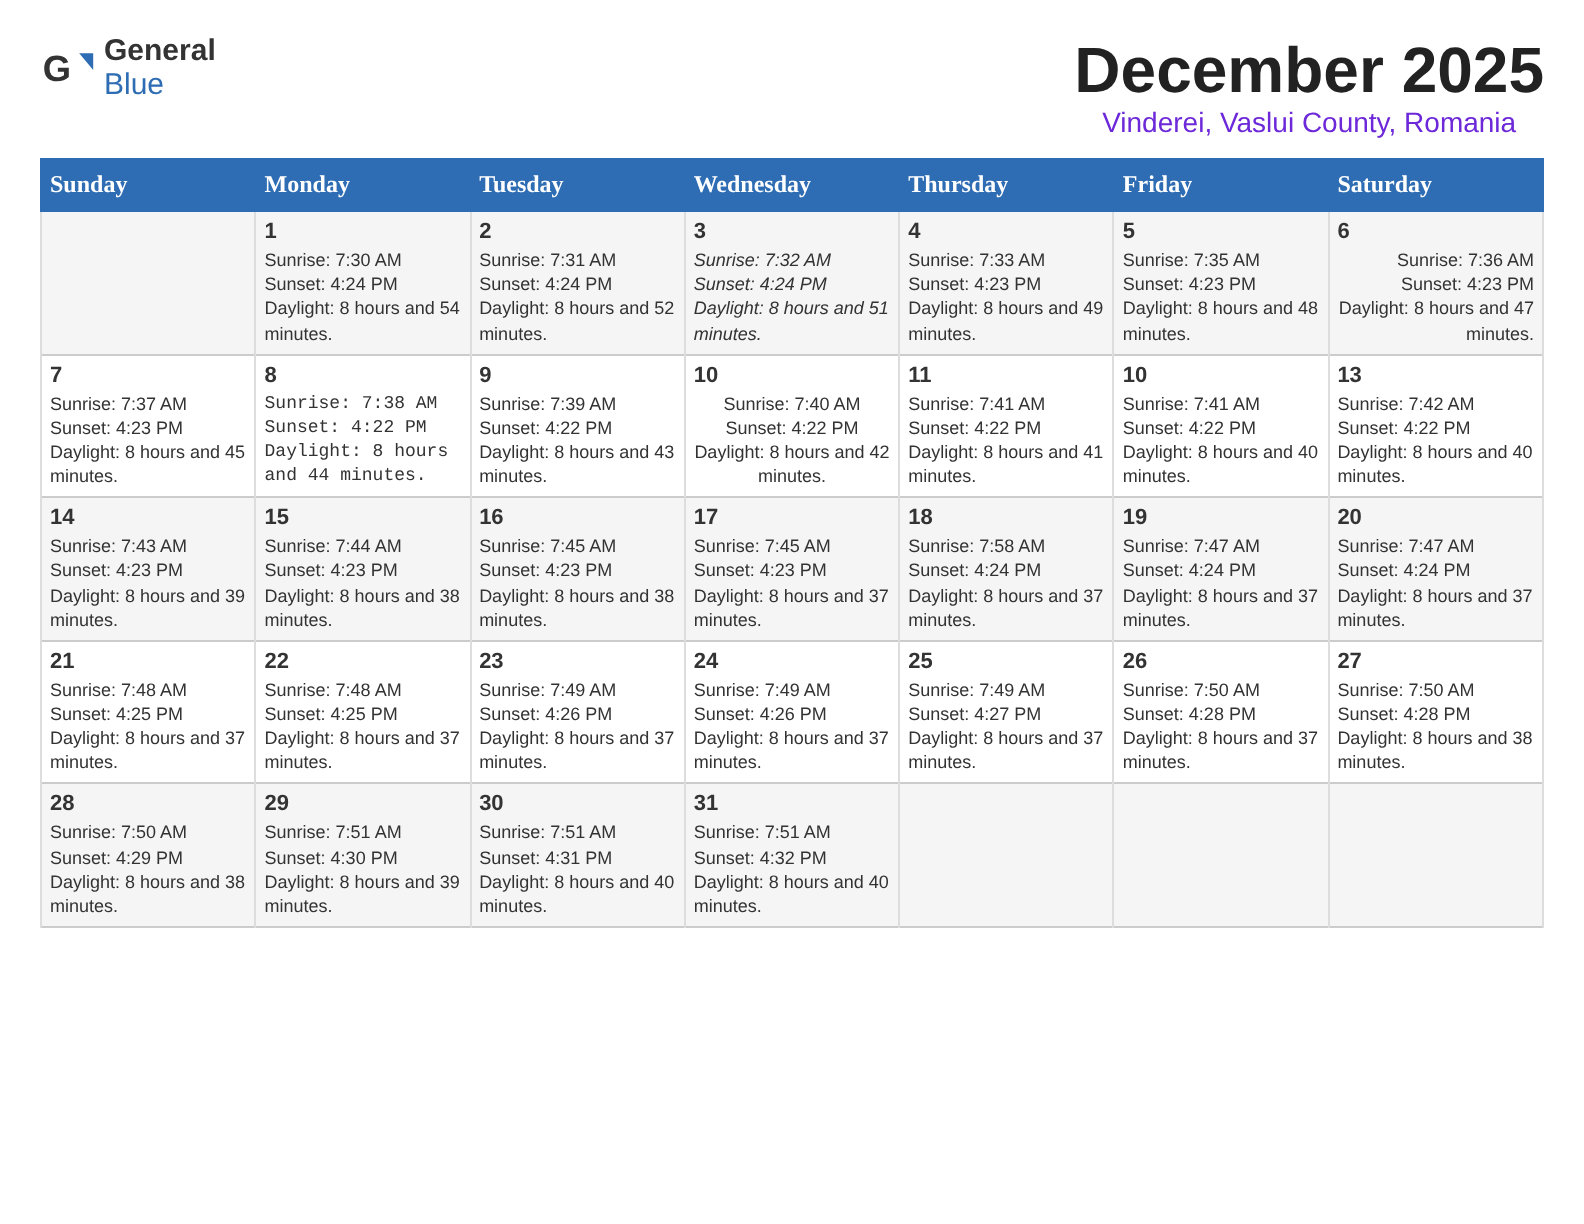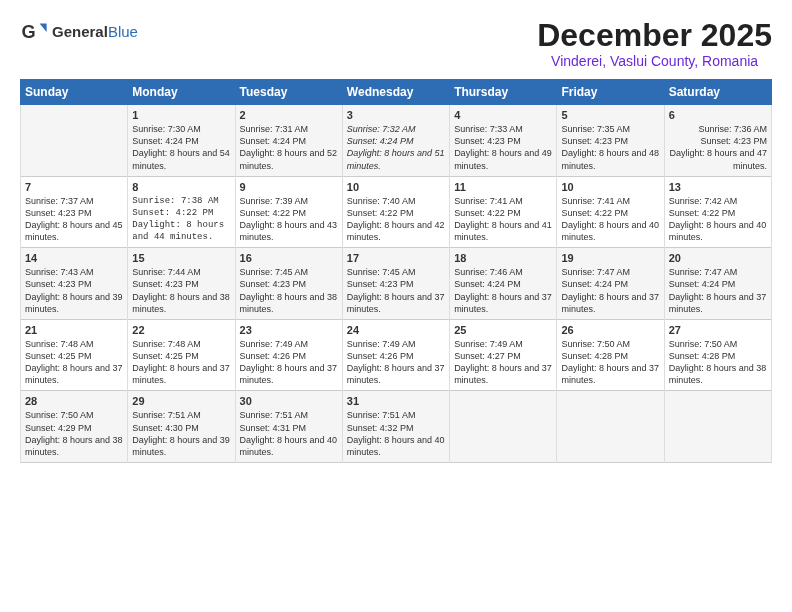--- a/index.html
+++ b/index.html
@@ -21,20 +21,21 @@
       justify-content: space-between;
       align-items: flex-start;
       margin-bottom: 10px;
     }
     .logo {
       display: flex;
       align-items: center;
     }
     .logo-text {
       display: flex;
+      flex-direction: column;
       line-height: 1.1;
     }
     .logo-general {
       font-size: 15px;
       font-weight: bold;
       color: #333;
     }
     .logo-blue {
       font-size: 15px;
       font-weight: normal;
@@ -64,20 +65,21 @@
       table-layout: fixed;
     }
     thead tr th {
       background-color: #2e6db4;
       color: #fff;
       font-size: 12px;
       font-weight: bold;
       padding: 5px 4px;
       text-align: left;
       border: 1px solid #2e6db4;
+      font-family: Liberation Serif, serif;
     }
     tbody tr {
       border-bottom: 1px solid #ccc;
     }
     tbody tr td {
       vertical-align: top;
       padding: 4px 4px 4px 4px;
       font-size: 9.5px;
       color: #333;
       border-right: 1px solid #ddd;
@@ -190,21 +192,21 @@
 Daylight: 8 hours and 44 minutes.</div>
           </td>
           <td>
             <span class="day-num">9</span>
             <div class="cell-content" style="white-space: pre-line;">Sunrise: 7:39 AM
 Sunset: 4:22 PM
 Daylight: 8 hours and 43 minutes.</div>
           </td>
           <td>
             <span class="day-num">10</span>
-            <div class="cell-content" style="white-space: pre-line;">Sunrise: 7:40 AM
+            <div class="cell-content" style="white-space: pre-line; text-align: center;">Sunrise: 7:40 AM
 Sunset: 4:22 PM
 Daylight: 8 hours and 42 minutes.</div>
           </td>
           <td>
             <span class="day-num">11</span>
             <div class="cell-content" style="white-space: pre-line;">Sunrise: 7:41 AM
 Sunset: 4:22 PM
 Daylight: 8 hours and 41 minutes.</div>
           </td>
           <td>
@@ -240,21 +242,21 @@
 Daylight: 8 hours and 38 minutes.</div>
           </td>
           <td>
             <span class="day-num">17</span>
             <div class="cell-content" style="white-space: pre-line;">Sunrise: 7:45 AM
 Sunset: 4:23 PM
 Daylight: 8 hours and 37 minutes.</div>
           </td>
           <td>
             <span class="day-num">18</span>
-            <div class="cell-content" style="white-space: pre-line;">Sunrise: 7:46 AM
+            <div class="cell-content" style="white-space: pre-line;">Sunrise: 7:58 AM
 Sunset: 4:24 PM
 Daylight: 8 hours and 37 minutes.</div>
           </td>
           <td>
             <span class="day-num">19</span>
             <div class="cell-content" style="white-space: pre-line;">Sunrise: 7:47 AM
 Sunset: 4:24 PM
 Daylight: 8 hours and 37 minutes.</div>
           </td>
           <td>

